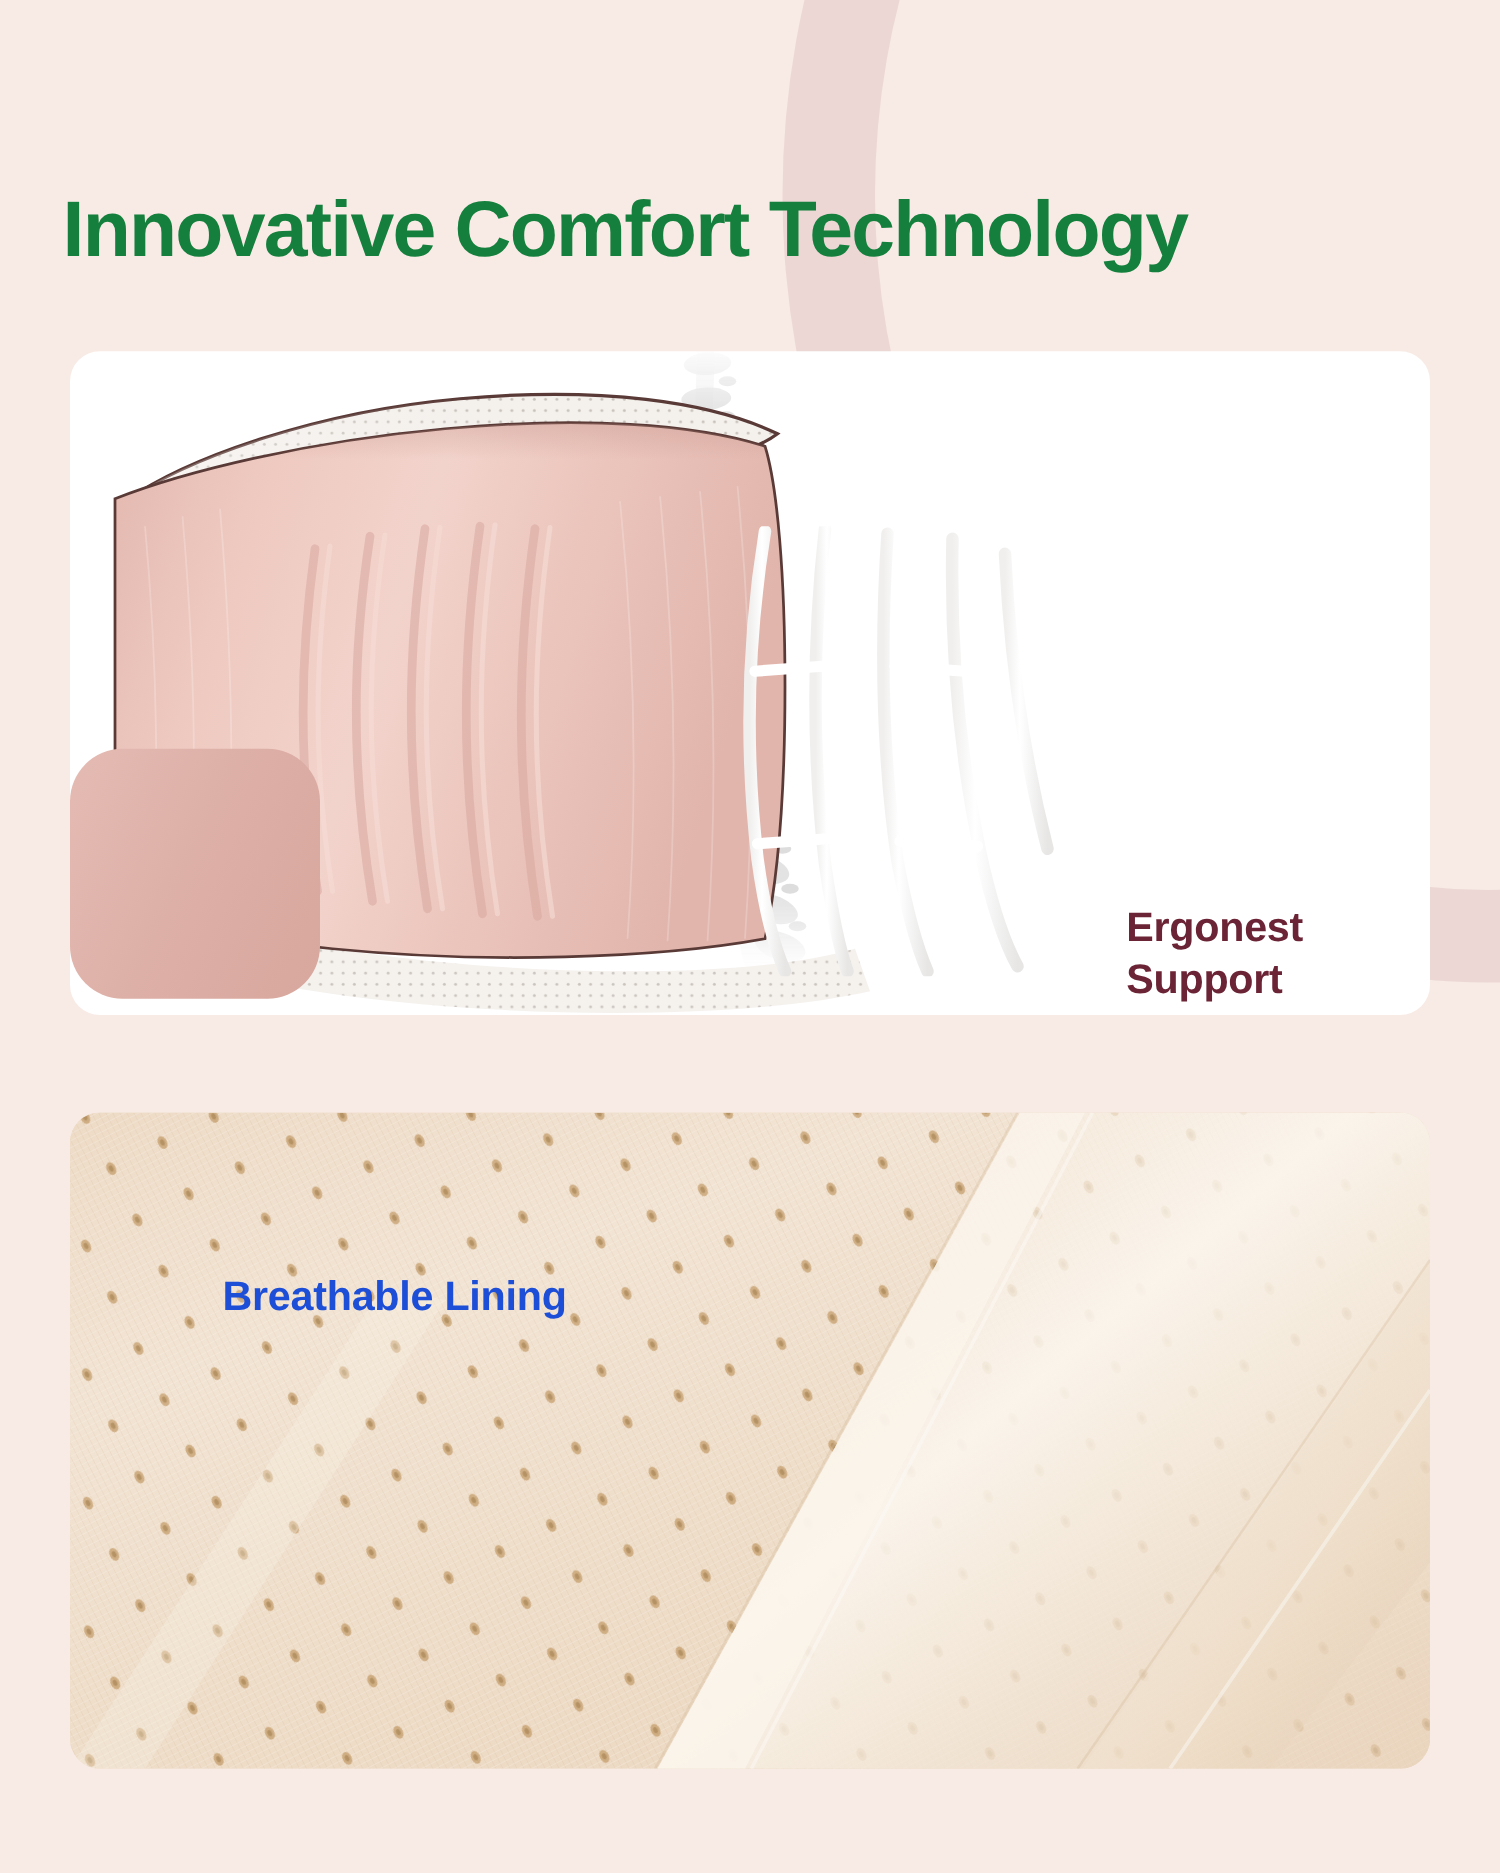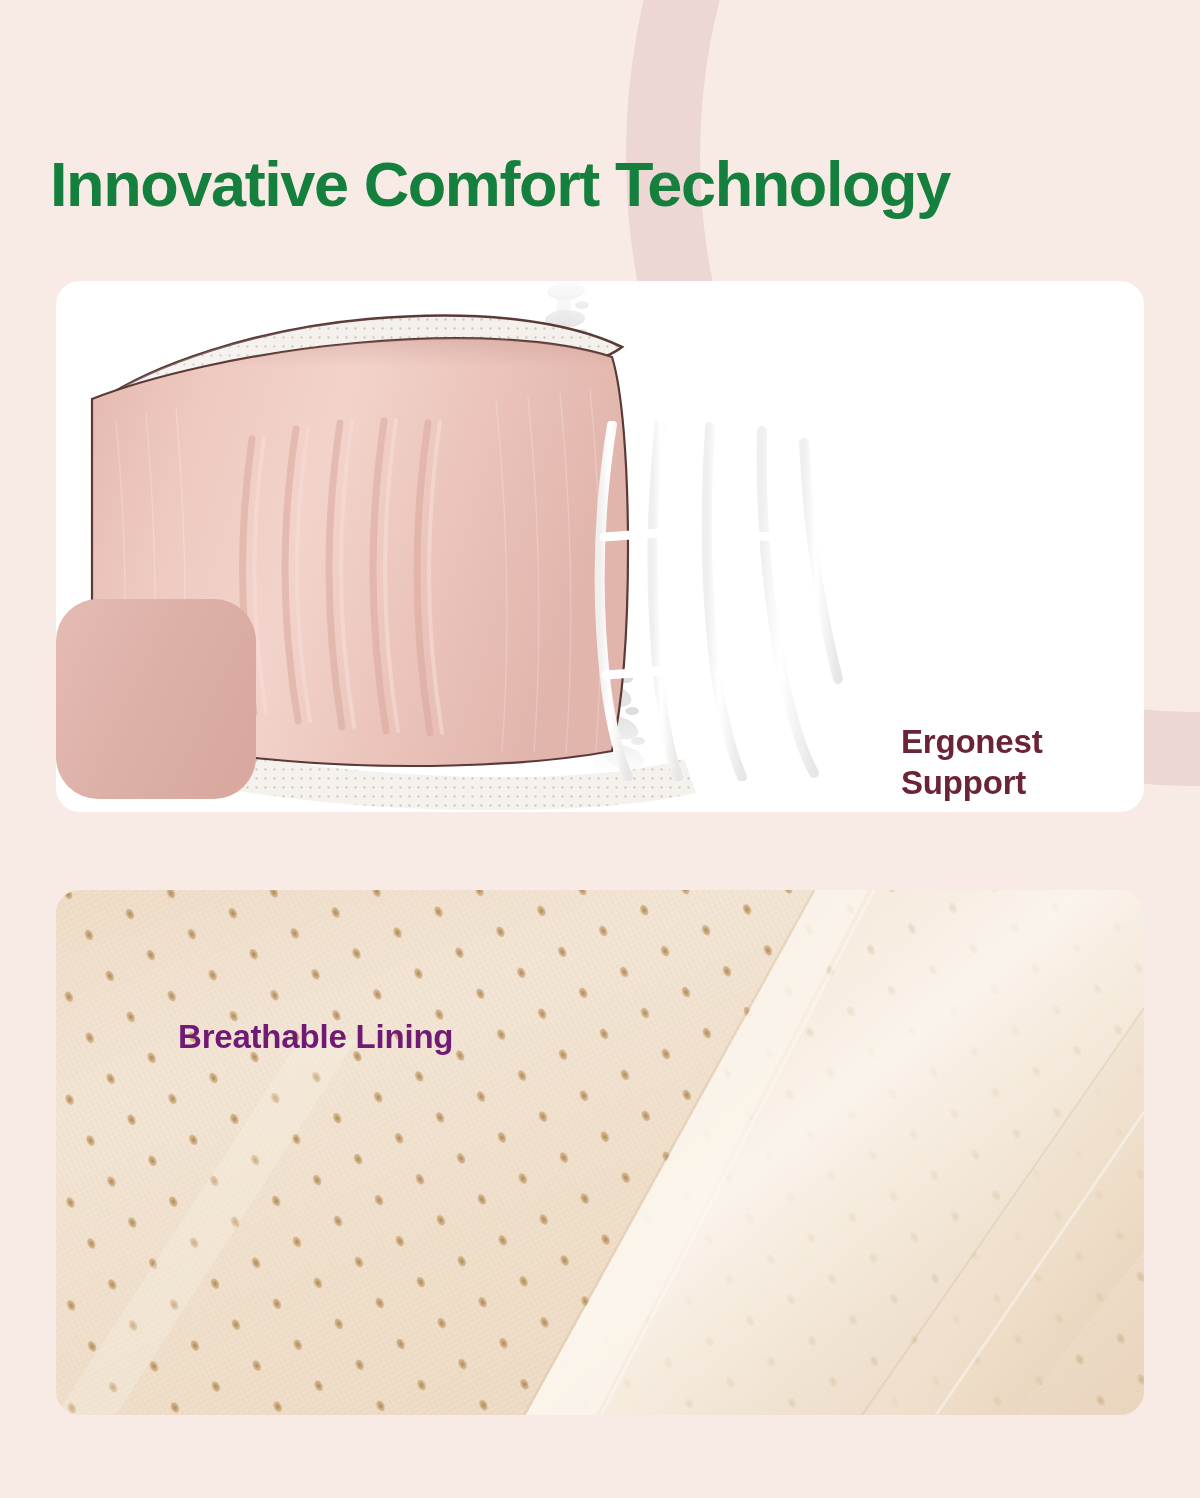--- a/index.html
+++ b/index.html
@@ -74,21 +74,21 @@
   }
 
   
   #card-lining{
     left:56px; top:890px; width:1088px; height:525px;
     background:#F3E4D4;
   }
   .fabric{ position:absolute; inset:0; }
   .lining-text{ position:absolute; left:178px; top:1016px; width:290px; }
   .lin-title{
-    font-size:33px; font-weight:700; color:#701a75;
+    font-size:33px; font-weight:700; color:#1d4ed8;
     line-height:1.26; letter-spacing:-.2px;
   }
   .lin-desc{
     margin-top:26px;
     font-size:25px; font-weight:300; color:#333333;
     line-height:1.30; letter-spacing:.1px;
   }
 </style>
 </head>
 <body>

